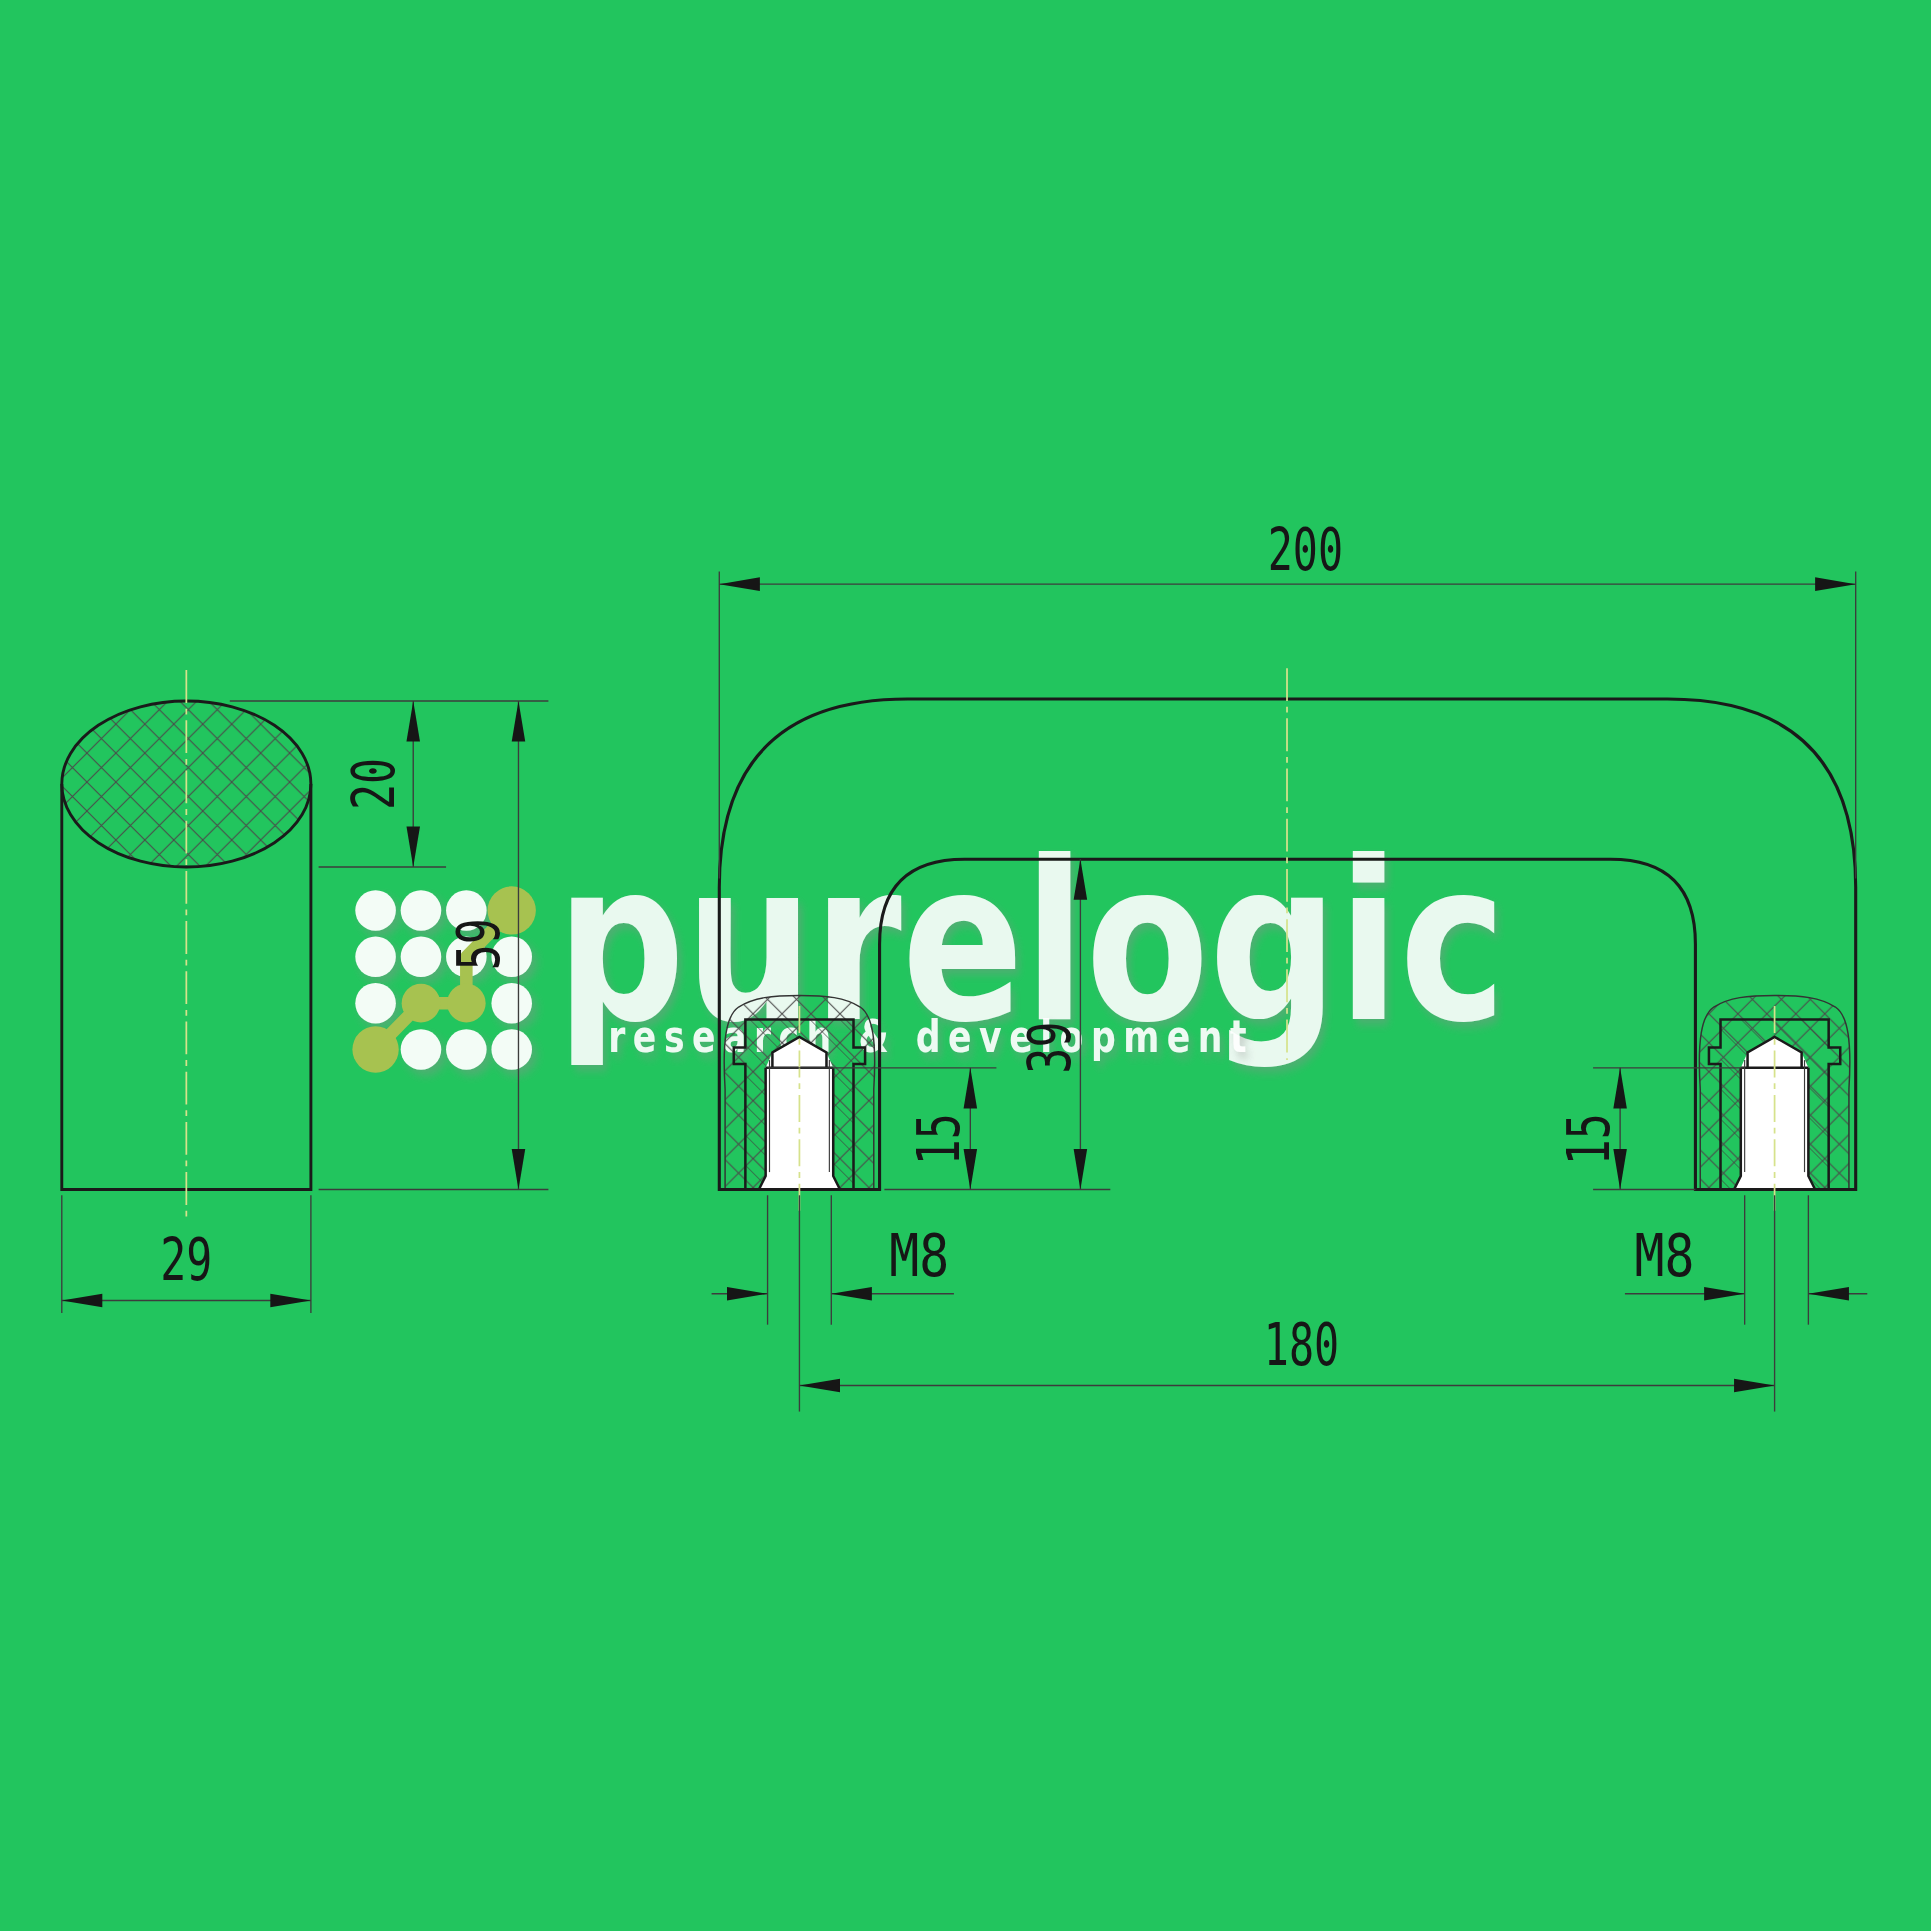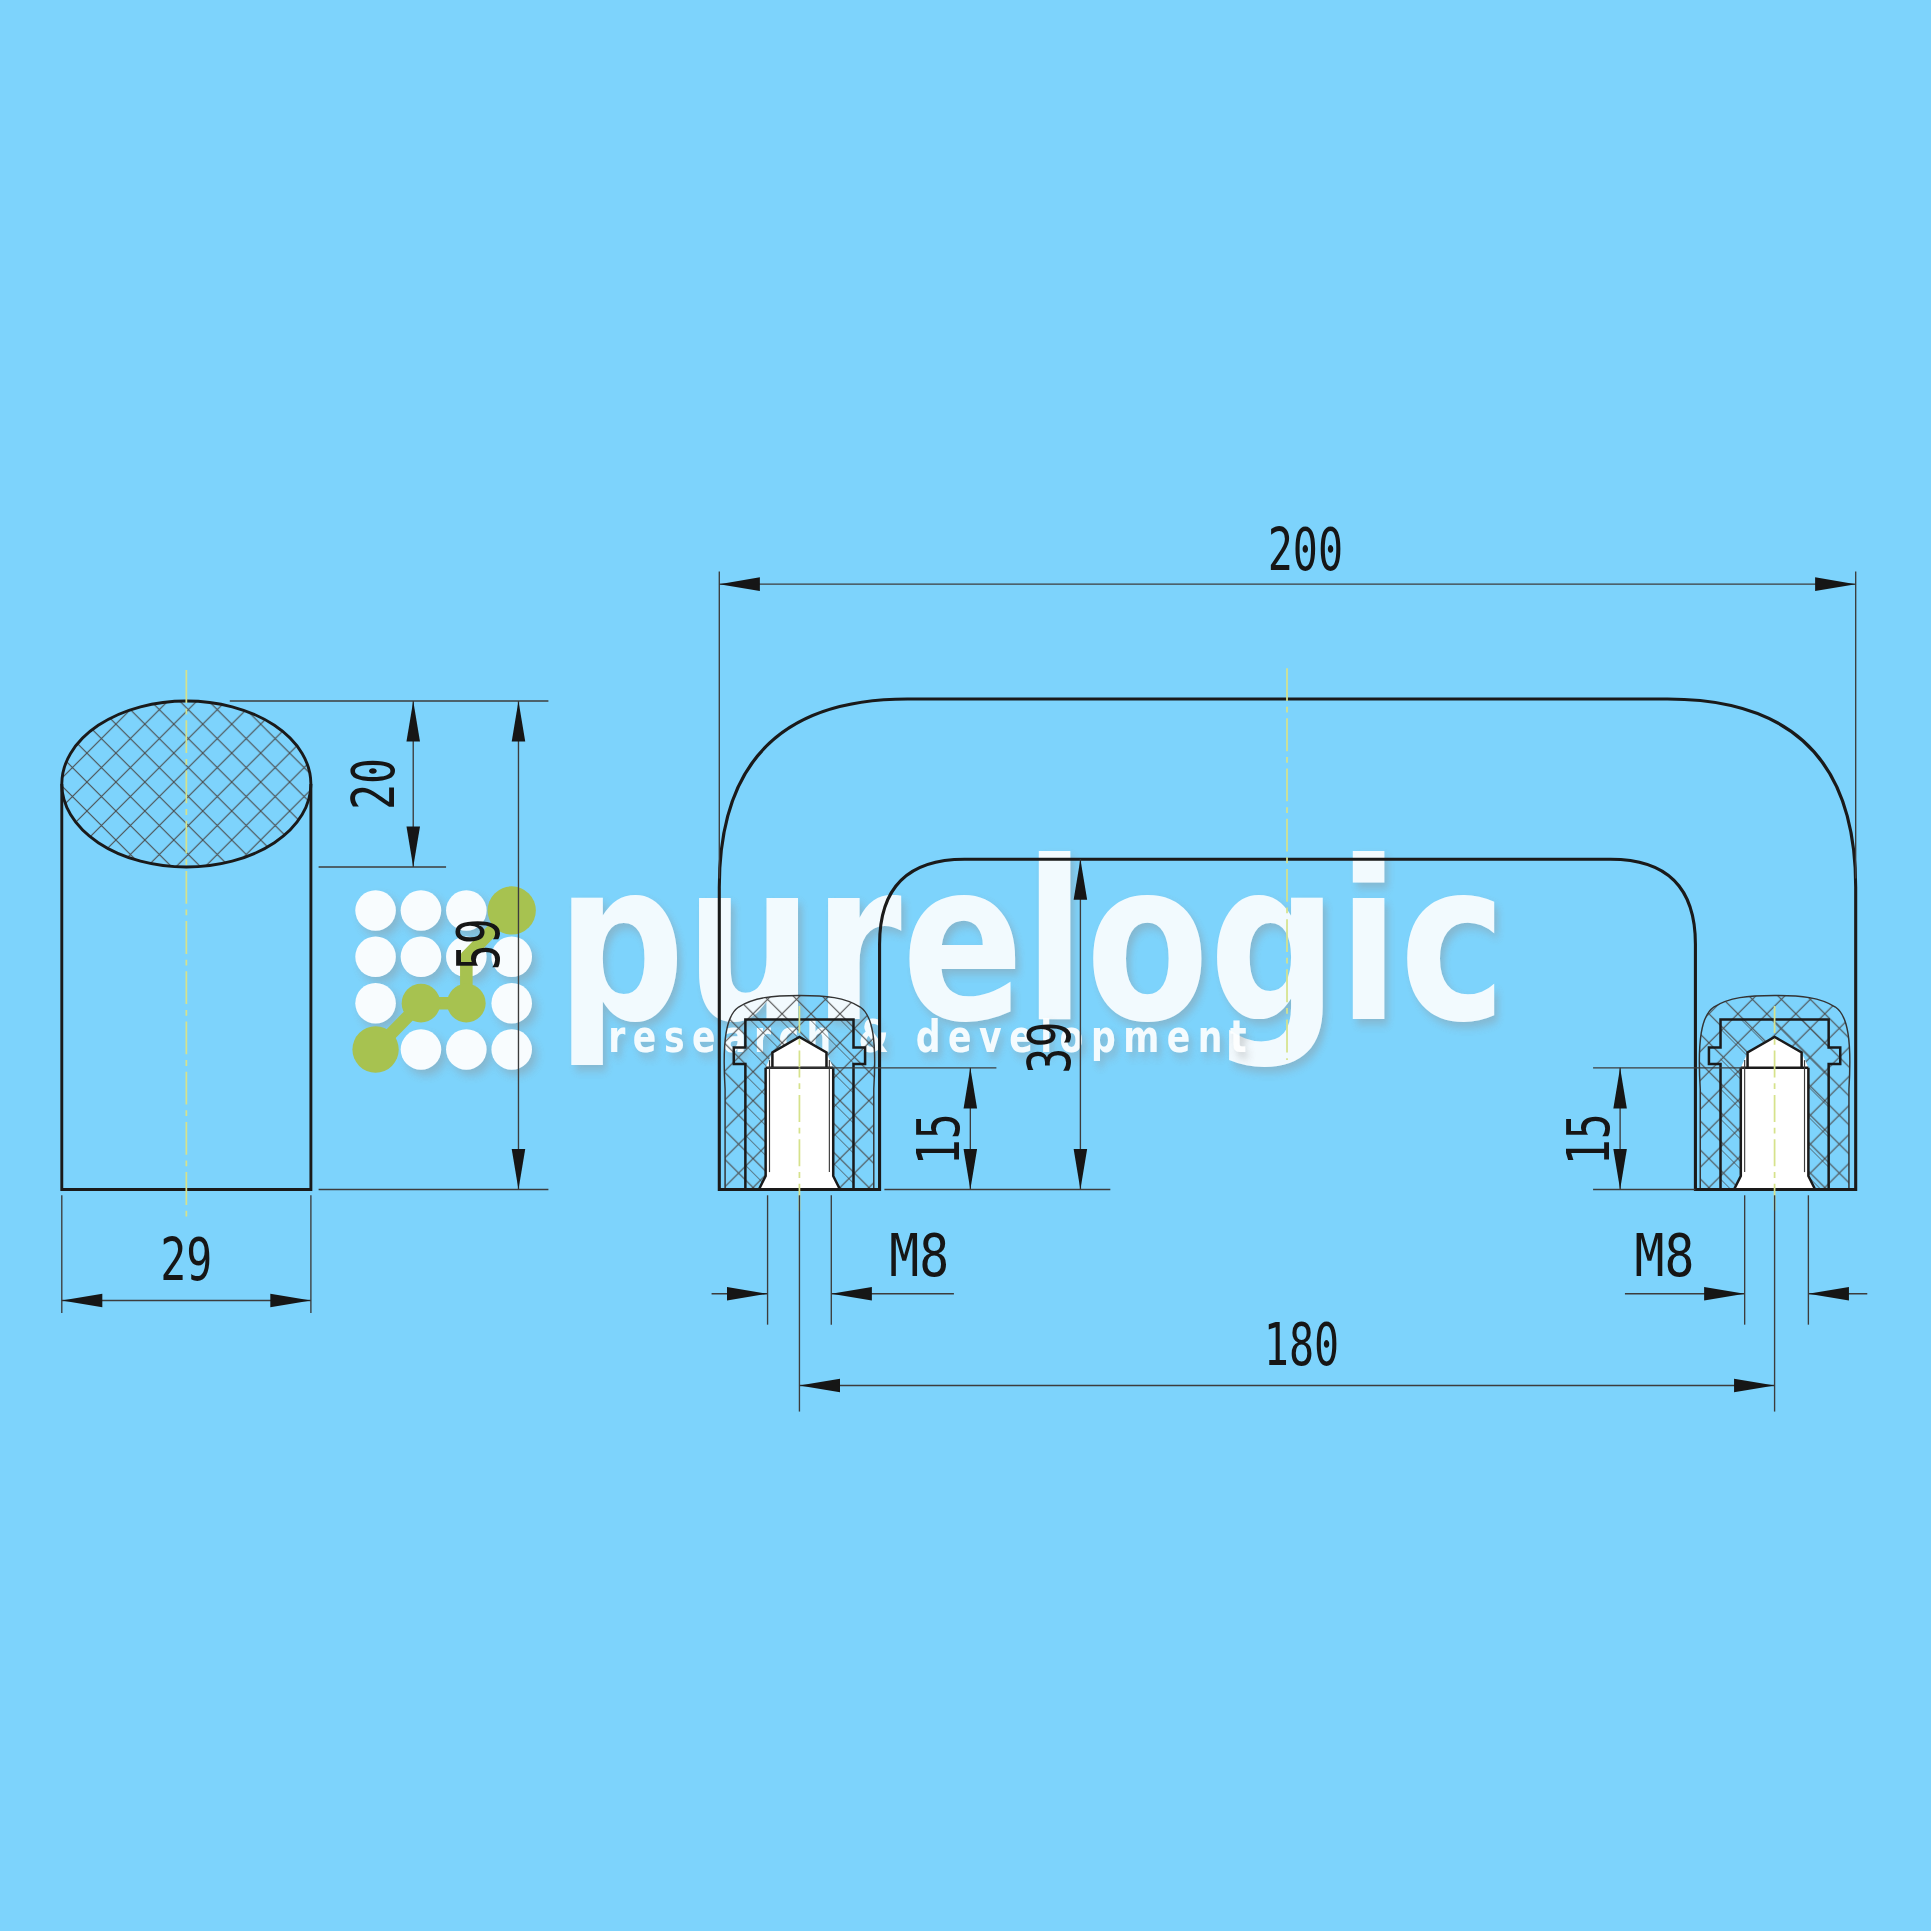--- a/index.html
+++ b/index.html
@@ -1,16 +1,16 @@
 <!DOCTYPE html>
 <html><head>
 <meta charset="utf-8">
 <style>
   html,body{margin:0;padding:0;background:#ffffff;}
-  #stage{position:relative;width:1931px;height:1931px;background:#7dd3fc;overflow:hidden;}
+  #stage{position:relative;width:1931px;height:1931px;background:#22c55e;overflow:hidden;}
   svg{position:absolute;left:0;top:0;}
   text{user-select:none;}
   .dimtxt{font-family:"DejaVu Sans Mono","Liberation Mono",monospace;fill:#161616;font-size:60px;}
   .brand{font-family:"DejaVu Sans","Liberation Sans",sans-serif;font-weight:bold;fill:#ffffff;}
 </style>
 </head>
 <body>
 <div id="stage">
 
 <svg width="1931" height="1931" viewBox="0 0 2000 2000">

